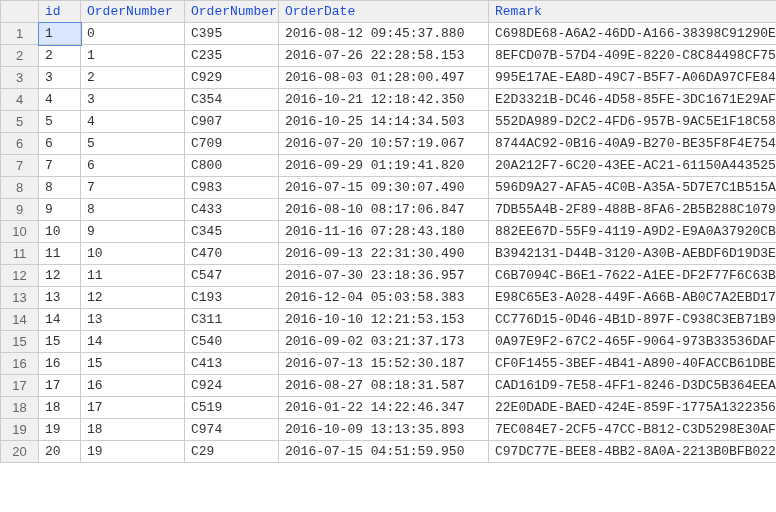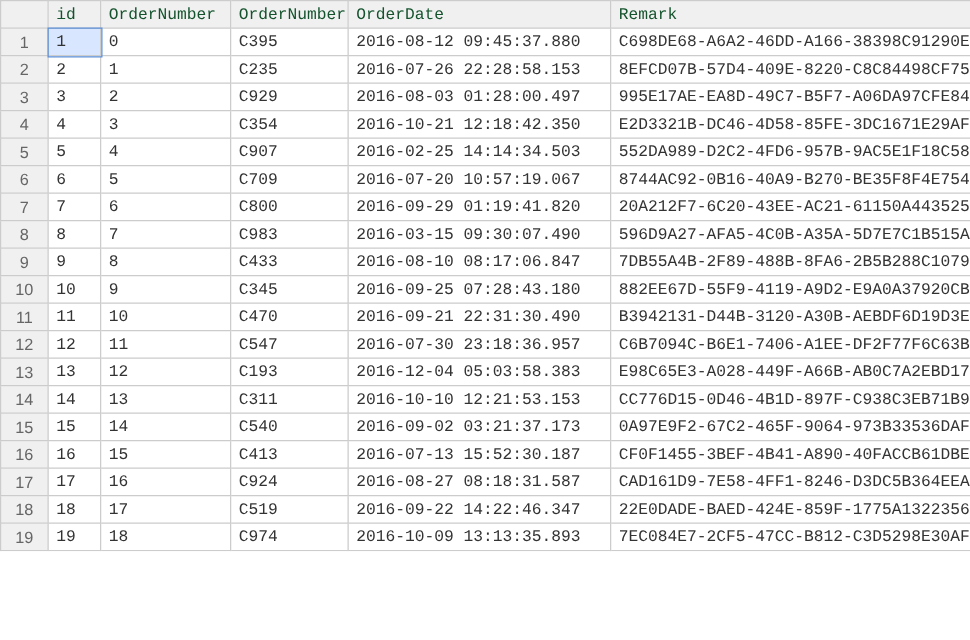--- a/index.html
+++ b/index.html
@@ -19,21 +19,21 @@
   .grid th, .grid td {
     border: 1px solid #ccc;
     padding: 3px 6px;
     text-align: left;
     white-space: nowrap;
     overflow: hidden;
   }
   .grid th {
     background: #f0f0f0;
     font-weight: normal;
-    color: #14532d;
+    color: #1d4ed8;
     font-family: Liberation Mono, monospace;
   }
   .grid td.rownum {
     background: #f0f0f0;
     text-align: center;
     color: #666;
     font-family: Tahoma, Arial, sans-serif;
   }
   .grid th.rownum-head {
     background: #f0f0f0;
@@ -112,21 +112,21 @@
         <td>3</td>
         <td>C354</td>
         <td>2016-10-21 12:18:42.350</td>
         <td>E2D3321B-DC46-4D58-85FE-3DC1671E29AF</td>
       </tr>
       <tr>
         <td class="rownum">5</td>
         <td>5</td>
         <td>4</td>
         <td>C907</td>
-        <td>2016-02-25 14:14:34.503</td>
+        <td>2016-10-25 14:14:34.503</td>
         <td>552DA989-D2C2-4FD6-957B-9AC5E1F18C58</td>
       </tr>
       <tr>
         <td class="rownum">6</td>
         <td>6</td>
         <td>5</td>
         <td>C709</td>
         <td>2016-07-20 10:57:19.067</td>
         <td>8744AC92-0B16-40A9-B270-BE35F8F4E754</td>
       </tr>
@@ -136,54 +136,54 @@
         <td>6</td>
         <td>C800</td>
         <td>2016-09-29 01:19:41.820</td>
         <td>20A212F7-6C20-43EE-AC21-61150A443525</td>
       </tr>
       <tr>
         <td class="rownum">8</td>
         <td>8</td>
         <td>7</td>
         <td>C983</td>
-        <td>2016-03-15 09:30:07.490</td>
+        <td>2016-07-15 09:30:07.490</td>
         <td>596D9A27-AFA5-4C0B-A35A-5D7E7C1B515A</td>
       </tr>
       <tr>
         <td class="rownum">9</td>
         <td>9</td>
         <td>8</td>
         <td>C433</td>
         <td>2016-08-10 08:17:06.847</td>
         <td>7DB55A4B-2F89-488B-8FA6-2B5B288C1079</td>
       </tr>
       <tr>
         <td class="rownum">10</td>
         <td>10</td>
         <td>9</td>
         <td>C345</td>
-        <td>2016-09-25 07:28:43.180</td>
+        <td>2016-11-16 07:28:43.180</td>
         <td>882EE67D-55F9-4119-A9D2-E9A0A37920CB</td>
       </tr>
       <tr>
         <td class="rownum">11</td>
         <td>11</td>
         <td>10</td>
         <td>C470</td>
-        <td>2016-09-21 22:31:30.490</td>
+        <td>2016-09-13 22:31:30.490</td>
         <td>B3942131-D44B-3120-A30B-AEBDF6D19D3E</td>
       </tr>
       <tr>
         <td class="rownum">12</td>
         <td>12</td>
         <td>11</td>
         <td>C547</td>
         <td>2016-07-30 23:18:36.957</td>
-        <td>C6B7094C-B6E1-7406-A1EE-DF2F77F6C63B</td>
+        <td>C6B7094C-B6E1-7622-A1EE-DF2F77F6C63B</td>
       </tr>
       <tr>
         <td class="rownum">13</td>
         <td>13</td>
         <td>12</td>
         <td>C193</td>
         <td>2016-12-04 05:03:58.383</td>
         <td>E98C65E3-A028-449F-A66B-AB0C7A2EBD17</td>
       </tr>
       <tr>
@@ -216,27 +216,35 @@
         <td>16</td>
         <td>C924</td>
         <td>2016-08-27 08:18:31.587</td>
         <td>CAD161D9-7E58-4FF1-8246-D3DC5B364EEA</td>
       </tr>
       <tr>
         <td class="rownum">18</td>
         <td>18</td>
         <td>17</td>
         <td>C519</td>
-        <td>2016-09-22 14:22:46.347</td>
+        <td>2016-01-22 14:22:46.347</td>
         <td>22E0DADE-BAED-424E-859F-1775A1322356</td>
       </tr>
       <tr>
         <td class="rownum">19</td>
         <td>19</td>
         <td>18</td>
         <td>C974</td>
         <td>2016-10-09 13:13:35.893</td>
         <td>7EC084E7-2CF5-47CC-B812-C3D5298E30AF</td>
       </tr>
+      <tr>
+        <td class="rownum">20</td>
+        <td>20</td>
+        <td>19</td>
+        <td>C29</td>
+        <td>2016-07-15 04:51:59.950</td>
+        <td>C97DC77E-BEE8-4BB2-8A0A-2213B0BFB022</td>
+      </tr>
     </tbody>
 </table>
 
 <div class="watermark">头条@linux上的码农</div>
 
 </body></html>

